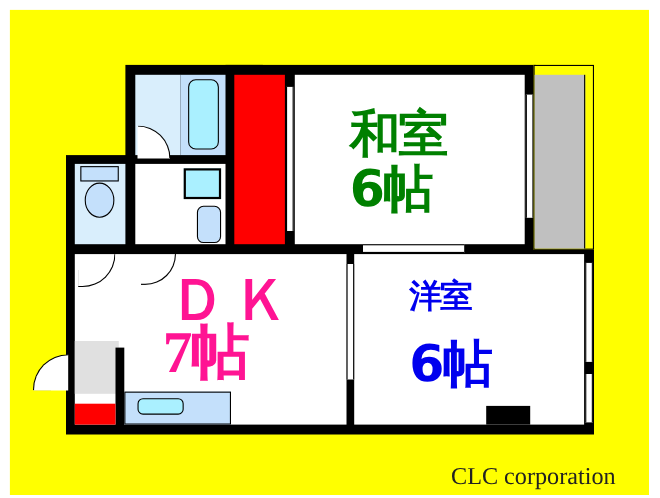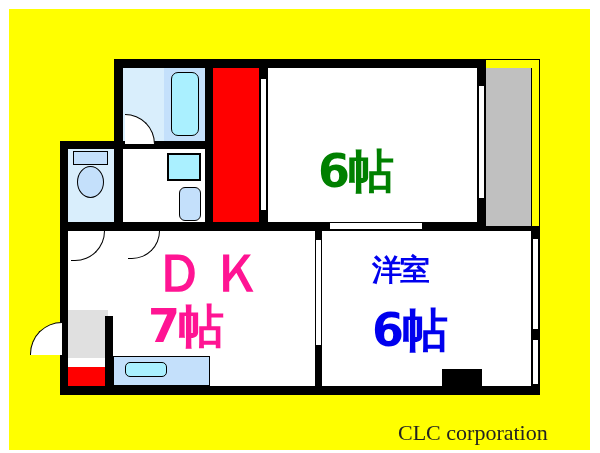--- a/index.html
+++ b/index.html
@@ -34,31 +34,32 @@
 
 <div class="abs" style="left:68px;top:149px;width:46px;height:73px;background:#d9eefc;">
   <div class="abs" style="left:5px;top:2px;width:35px;height:14px;border:1px solid #000;background:#c4e0fb;"></div>
   <div class="abs" style="left:9px;top:17px;width:27px;height:32px;border:1px solid #000;border-radius:50%;background:#c4e0fb;"></div>
 </div>
 
 <div class="abs" style="left:213px;top:68px;width:46px;height:154px;background:#ff0000;"></div>
 <div class="abs" style="left:260px;top:79px;width:7px;height:131px;background:#fff;border-left:1px solid #000;border-right:1px solid #000;"></div>
 
 <div class="abs room" style="left:268px;top:68px;width:209px;height:154px;">
+  <div class="abs label" style="left:50px;top:30px;font-size:46px;color:#008000;">和室</div>
   <div class="abs label" style="left:50px;top:80px;font-size:46px;color:#008000;">6帖</div>
 </div>
 <div class="abs" style="left:478px;top:86px;width:7px;height:112px;background:#fff;border-left:1px solid #000;border-right:1px solid #000;"></div>
 
 <div class="abs" style="left:485px;top:59px;width:55px;height:168px;border:1px solid #000;background:#ffff00;">
   <div class="abs" style="left:0;top:8px;width:46px;height:158px;background:#c0c0c0;border-right:1px solid #000;"></div>
 </div>
 
 <div class="abs room" style="left:68px;top:231px;width:247px;height:155px;">
   <div class="abs label" style="left:86px;top:16px;font-size:52px;color:#ff1493;letter-spacing:6px;">ＤＫ</div>
-  <div class="abs label" style="left:80px;top:72px;font-size:46px;color:#ff1493;">7帖</div>
+  <div class="abs label" style="left:80px;top:62px;font-size:54px;color:#ff1493;font-family:Liberation Serif, serif;">7帖</div>
 </div>
 <div class="abs" style="left:71px;top:231px;width:34px;height:30px;border-bottom:1px solid #000;border-right:1px solid #000;border-radius:0 0 30px 0;"></div>
 <div class="abs" style="left:128px;top:231px;width:32px;height:28px;border-bottom:1px solid #000;border-right:1px solid #000;border-radius:0 0 30px 0;"></div>
 <div class="abs" style="left:68px;top:310px;width:40px;height:48px;background:#e0e0e0;"></div>
 <div class="abs" style="left:30px;top:322px;width:32px;height:33px;border-top:1px solid #000;border-left:1px solid #000;border-radius:32px 0 0 0;background:#fff;"></div>
 <div class="abs wall" style="left:105px;top:316px;width:8px;height:78px;"></div>
 <div class="abs" style="left:68px;top:367px;width:37px;height:19px;background:#ff0000;"></div>
 <div class="abs" style="left:113px;top:356px;width:97px;height:30px;background:#c4e0fb;border:1px solid #000;">
   <div class="abs" style="left:11px;top:5px;width:42px;height:15px;border:1px solid #000;border-radius:5px;background:#aaf0ff;"></div>
 </div>
@@ -66,13 +67,13 @@
 <div class="abs room" style="left:322px;top:231px;width:209px;height:155px;">
   <div class="abs label" style="left:50px;top:24px;font-size:30px;color:#0000ee;">洋室</div>
   <div class="abs label" style="left:50px;top:76px;font-size:46px;color:#0000ee;">6帖</div>
   <div class="abs wall" style="left:120px;top:138px;width:40px;height:17px;"></div>
 </div>
 <div class="abs" style="left:315px;top:240px;width:7px;height:105px;background:#fff;border-left:1px solid #000;border-right:1px solid #000;"></div>
 <div class="abs" style="left:330px;top:222px;width:92px;height:8px;background:#fff;border-top:1px solid #000;border-bottom:1px solid #000;"></div>
 <div class="abs" style="left:532px;top:239px;width:7px;height:90px;background:#fff;border-left:1px solid #000;border-right:1px solid #000;"></div>
 <div class="abs" style="left:532px;top:340px;width:7px;height:44px;background:#fff;border-left:1px solid #000;border-right:1px solid #000;"></div>
 
-<div class="abs credit" style="left:398px;top:420px;text-align:right;">CLC corporation</div>
+<div class="abs credit" style="left:410px;top:420px;text-align:right;">CLC corporation</div>
 
 </body></html>

